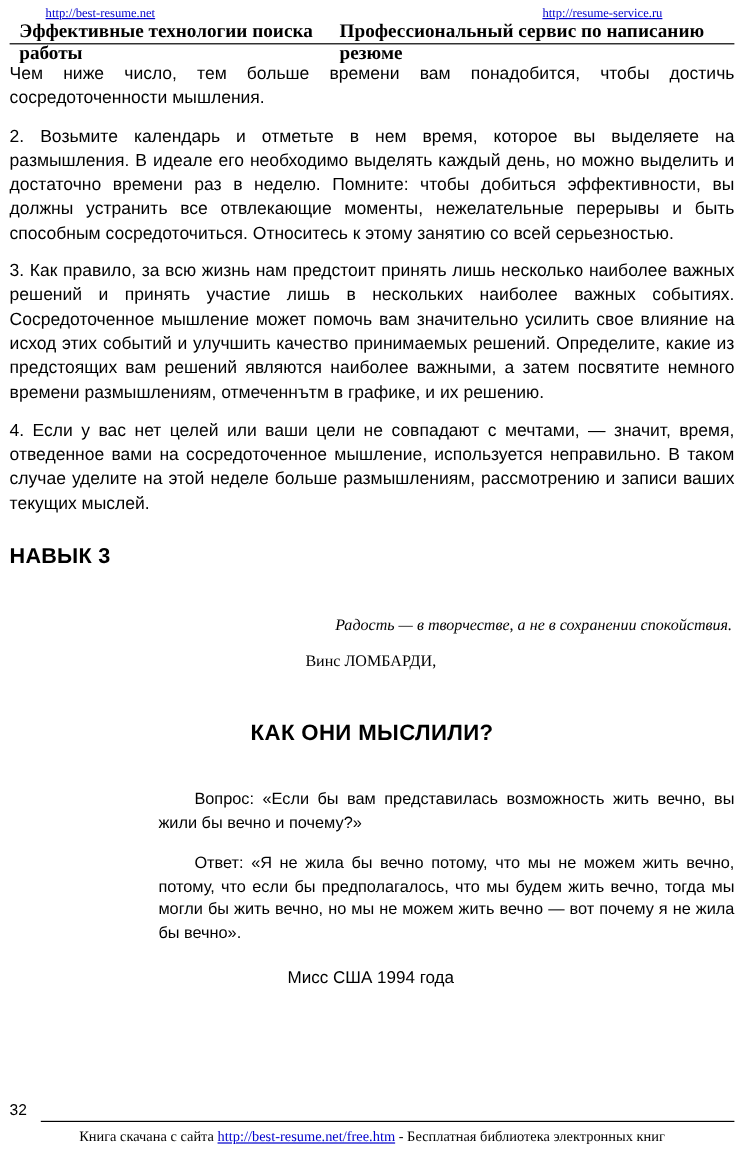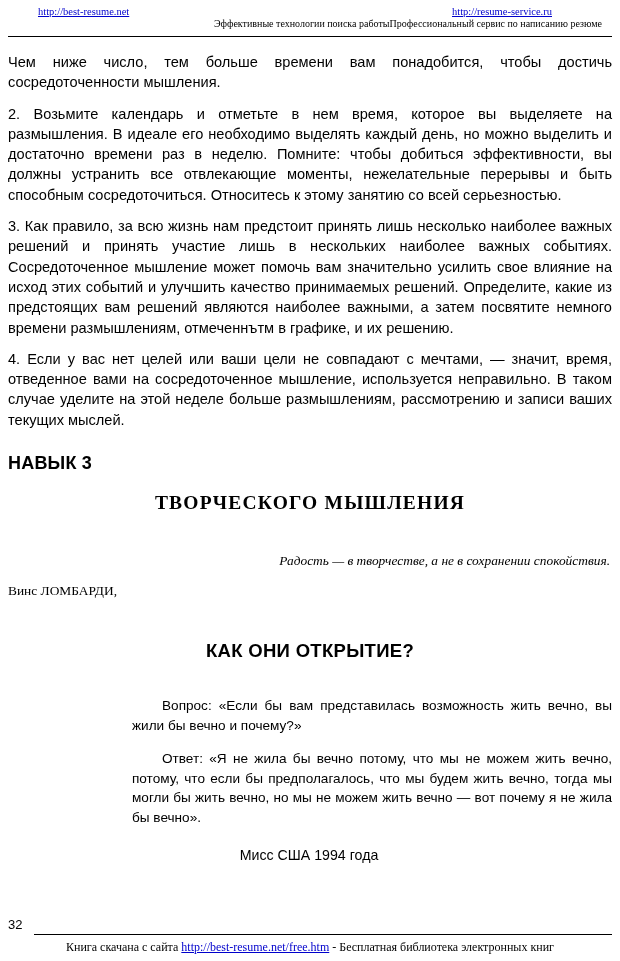--- a/index.html
+++ b/index.html
@@ -42,22 +42,22 @@
   .header-links .hl-left { margin-left: 30px; }
   .header-links .hl-right { margin-right: 60px; }
   .header-link {
     color: #0000cc;
     text-decoration: underline;
     cursor: pointer;
   }
   .header-titles {
     display: flex;
     justify-content: flex-end;
-    font-size: 10px;
-    font-weight: normal;
+    font-size: 16px;
+    font-weight: bold;
     margin-top: 1px;
   }
   .header-titles .ht-left { margin-left: 8px; }
   .header-titles .ht-right { margin-right: 10px; }
   .header-rule {
     position: absolute;
     left: 8px;
     top: 36px;
     width: 604px;
     border-top: 1px solid #000;
@@ -103,21 +103,21 @@
   .epigraph {
     margin: 39px 0 0 0;
     text-align: right;
     font-size: 13.4px;
     font-style: italic;
     font-family: "Liberation Serif", serif;
     padding-right: 2px;
   }
   .epigraph-author {
     margin: 14px 0 0 0;
-    text-align: left;
+    text-align: center;
     font-size: 13.4px;
     font-family: "Liberation Serif", serif;
     padding-right: 2px;
   }
   .epigraph-role {
     margin: 5px 0 0 0;
     text-align: right;
     font-size: 12.4px;
     font-family: "Liberation Serif", serif;
     padding-right: 2px;
@@ -209,26 +209,25 @@
 
   <div class="content">
 
     <p class="para">Чем ниже число, тем больше времени вам понадобится, чтобы достичь сосредоточенности мышления.</p>
     <p class="para">2. Возьмите календарь и отметьте в нем время, которое вы выделяете на размышления. В идеале его необходимо выделять каждый день, но можно выделить и достаточно времени раз в неделю. Помните: чтобы добиться эффективности, вы должны устранить все отвлекающие моменты, нежелательные перерывы и быть способным сосредоточиться. Относитесь к этому занятию со всей серьезностью.</p>
     <p class="para">3. Как правило, за всю жизнь нам предстоит принять лишь несколько наиболее важных решений и принять участие лишь в нескольких наиболее важных событиях. Сосредоточенное мышление может помочь вам значительно усилить свое влияние на исход этих событий и улучшить качество принимаемых решений. Определите, какие из предстоящих вам решений являются наиболее важными, а затем посвятите немного времени размышлениям, отмеченнътм в графике, и их решению.</p>
     <p class="para">4. Если у вас нет целей или ваши цели не совпадают с мечтами, — значит, время, отведенное вами на сосредоточенное мышление, используется неправильно. В таком случае уделите на этой неделе больше размышлениям, рассмотрению и записи ваших текущих мыслей.</p>
 
     <h2 class="skill-heading">НАВЫК 3</h2>
 
-    <h1 class="chapter-title second">ТВОРЧЕСКОГО МЫШЛЕНИЯ</h1>
 
     <p class="epigraph">Радость — в творчестве, а не в сохранении спокойствия.</p>
     <p class="epigraph-author">Винс ЛОМБАРДИ,</p>
 
-    <h2 class="section-heading">КАК ОНИ ОТКРЫТИЕ?</h2>
+    <h2 class="section-heading">КАК ОНИ МЫСЛИЛИ?</h2>
 
     <div class="qa-block">
       <p class="qa">Вопрос: «Если бы вам представилась возможность жить вечно, вы жили бы вечно и почему?»</p>
       <p class="qa">Ответ: «Я не жила бы вечно потому, что мы не можем жить вечно, потому, что если бы предполагалось, что мы будем жить вечно, тогда мы могли бы жить вечно, но мы не можем жить вечно — вот почему я не жила бы вечно».</p>
     </div>
     <p class="qa-source">Мисс США 1994 года</p>
 
   </div>
 
   <div class="footer">

